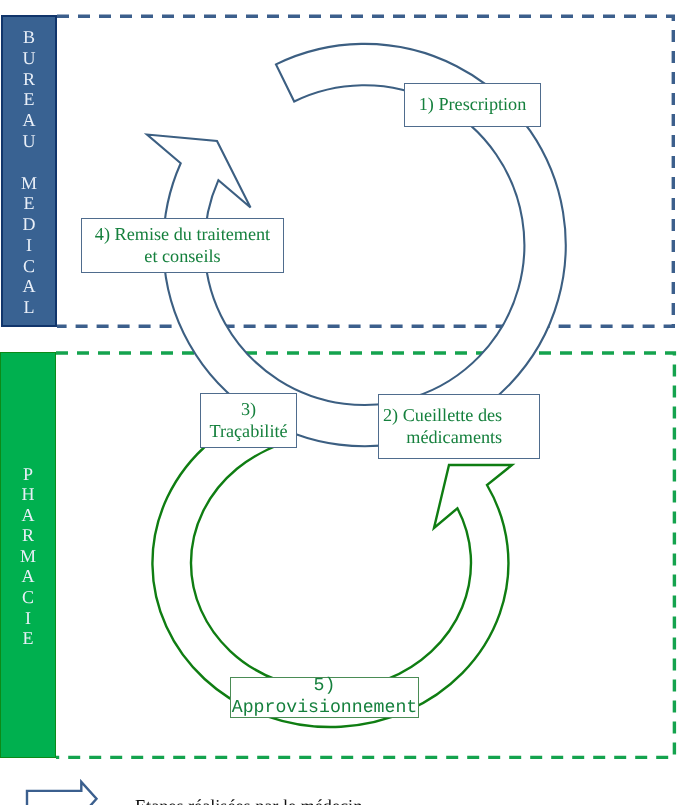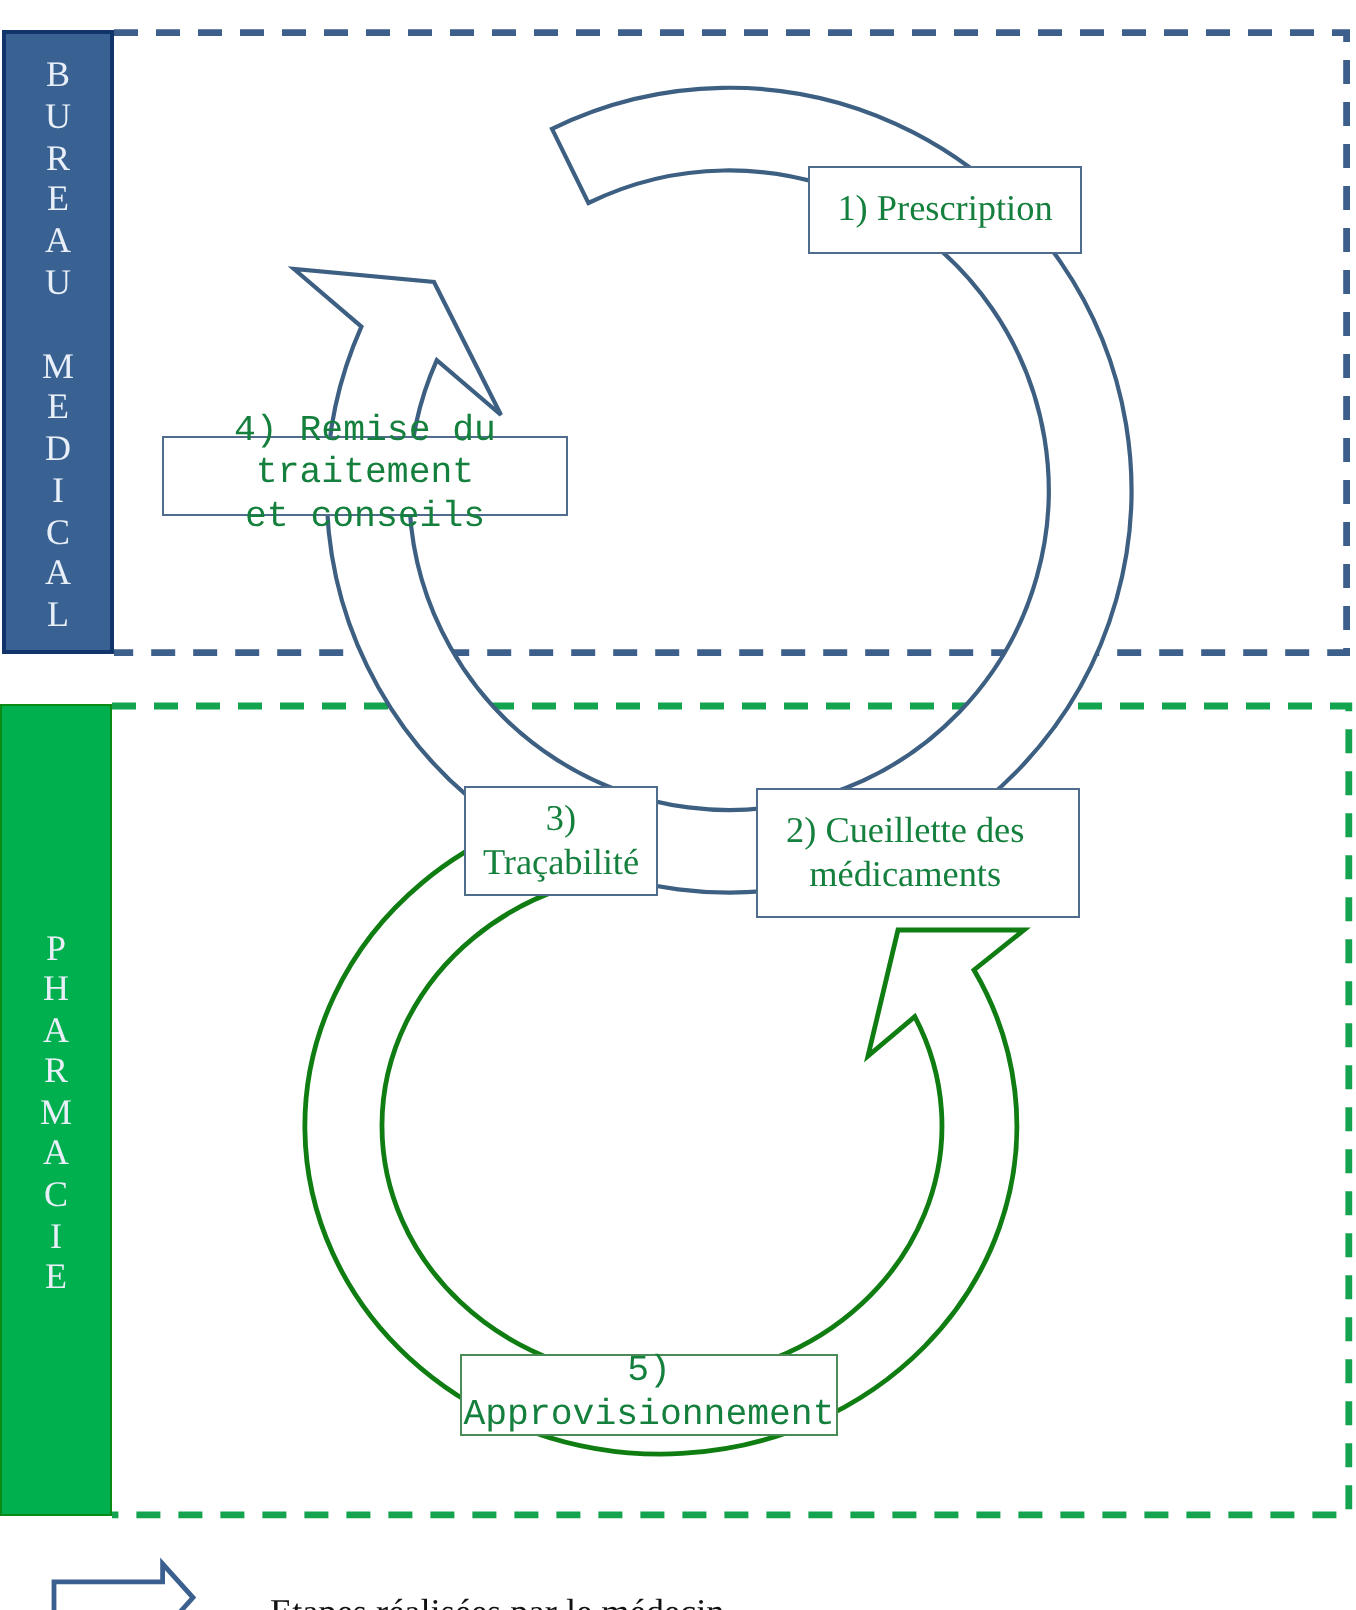--- a/index.html
+++ b/index.html
@@ -23,23 +23,23 @@
   #sidebar-bureau .vlabel{top:1.5px;}
   #sidebar-pharmacie .vlabel{top:1px;line-height:20.6px;}
   
   .box{position:absolute;white-space:pre-line;box-sizing:border-box;background:#ffffff;
        display:flex;align-items:center;justify-content:center;text-align:center;
        font-size:18.2px;color:#15803d;line-height:1.17;}
   .box.blue{border:1px solid #4f6c8d;}
   .box.green{border:1px solid #4a8c55;}
   #box1{left:404px;top:83px;width:137px;height:44px;}
   #box2{left:378px;top:394px;width:162px;height:65px;justify-content:flex-start;
-        text-align:center;padding-left:14px;}
-  #box3{left:232px;top:393px;width:97px;height:55px;justify-content:flex-end;}
-  #box4{left:81px;top:218px;width:203px;height:40px;font-family:Liberation Mono, monospace;}
+        text-align:right;padding-left:4px;}
+  #box3{left:200px;top:393px;width:97px;height:55px;justify-content:flex-end;}
+  #box4{left:81px;top:218px;width:203px;height:55px;}
   #box5{left:230px;top:677px;width:189px;height:41px;font-family:Liberation Mono, monospace;}
   
   .legend-row{position:absolute;display:flex;align-items:center;}
   #legend-row-1{left:135px;top:796px;}
   .legend-text{font-size:18.2px;color:#111;}
 </style>
 </head>
 <body>
 
 <div id="stage">

